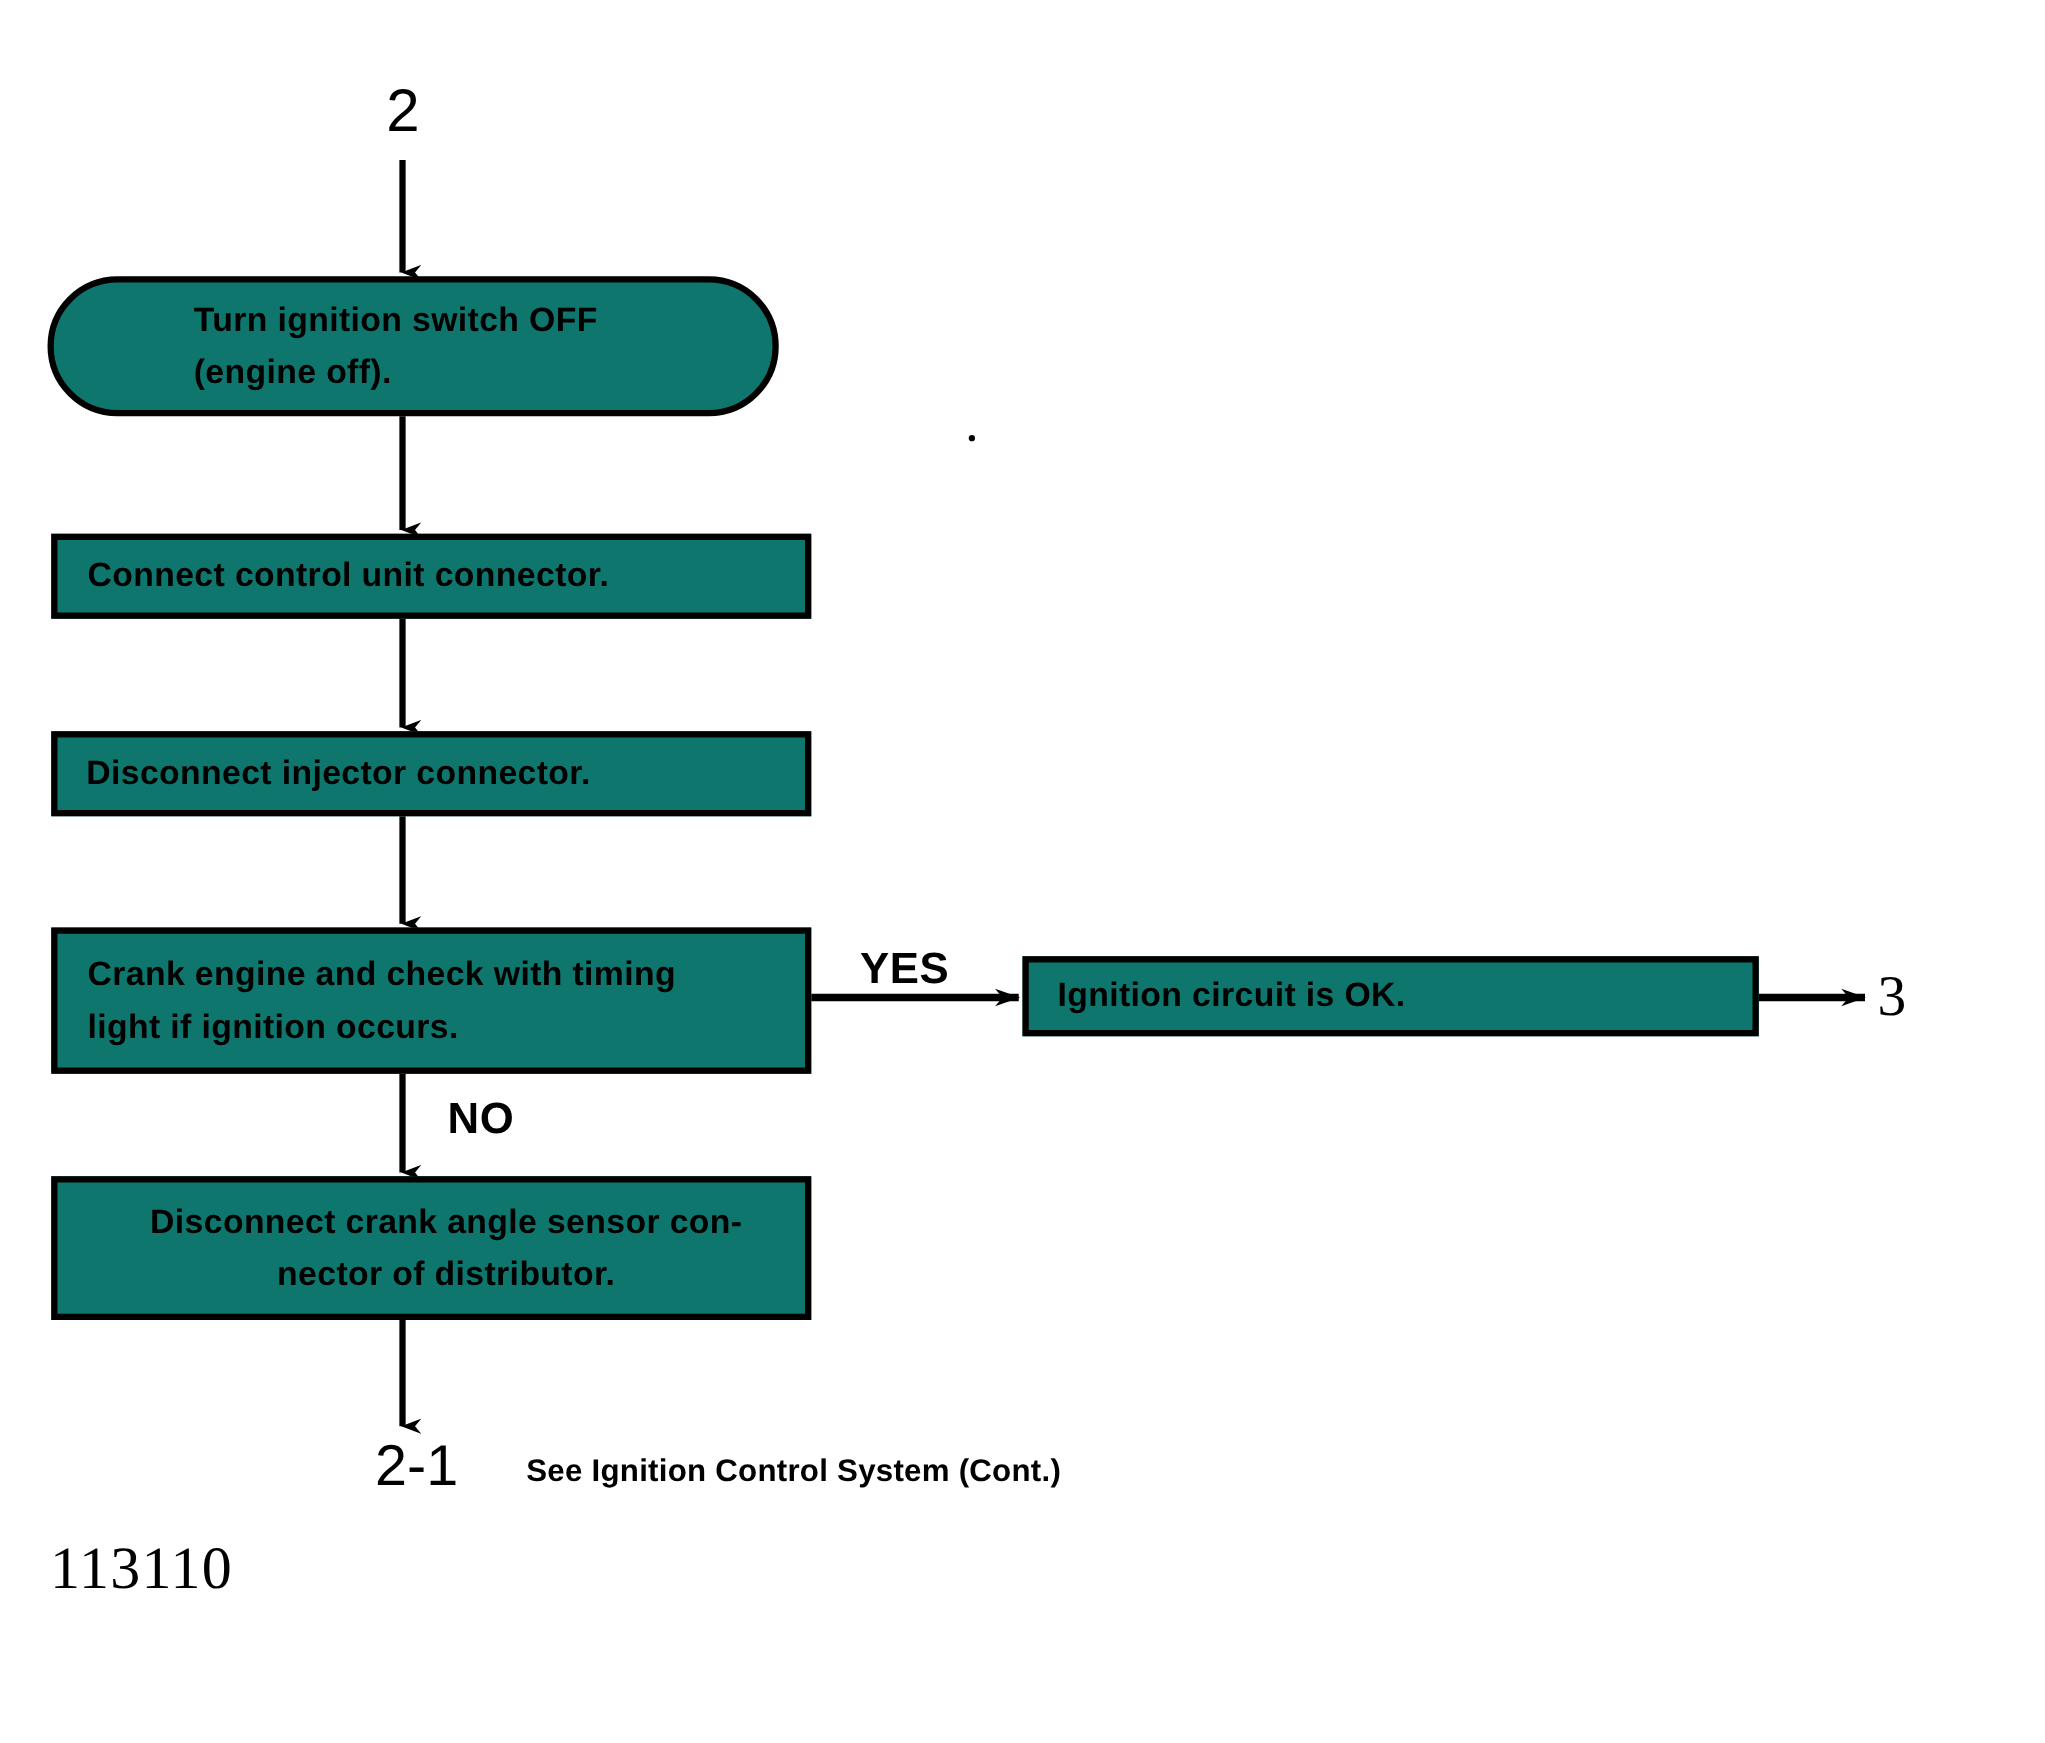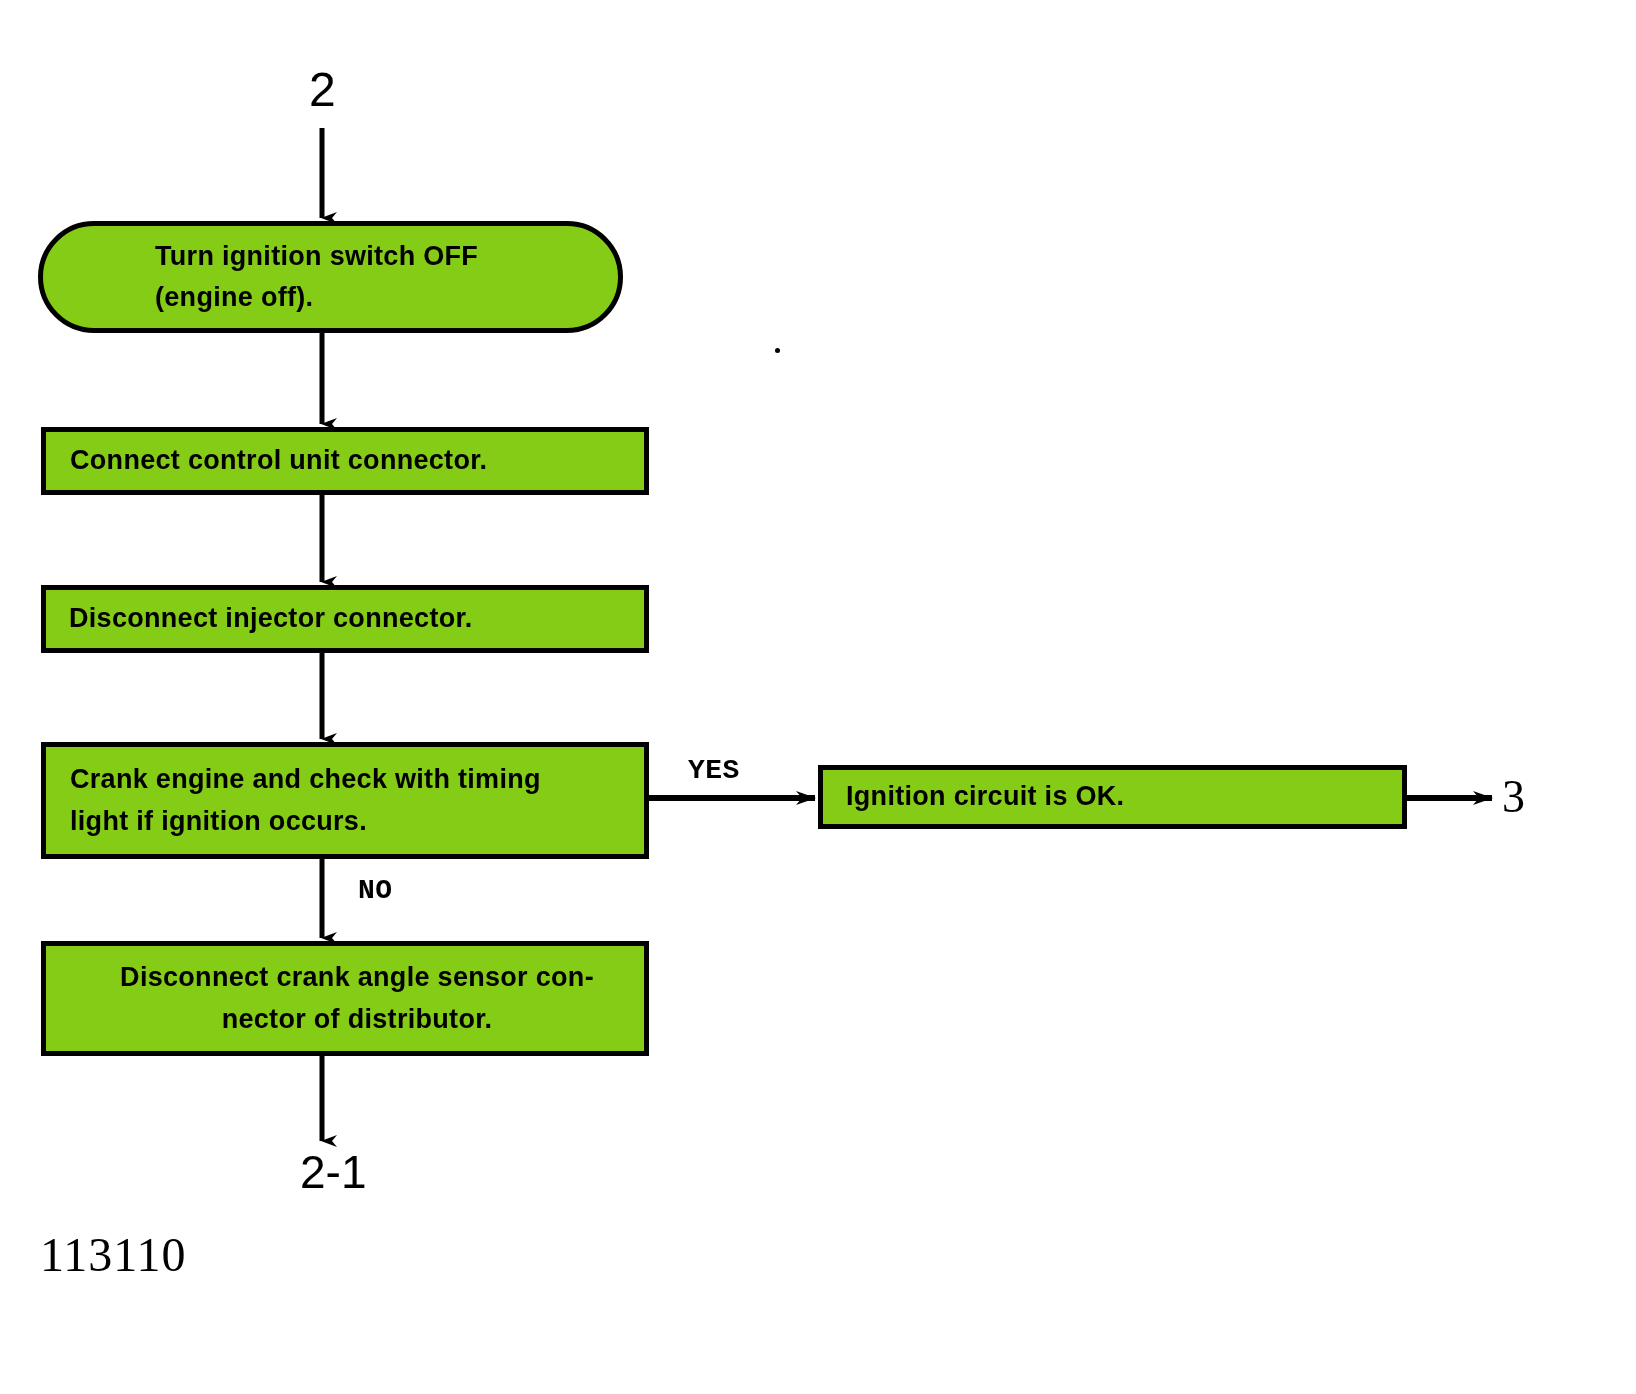--- a/index.html
+++ b/index.html
@@ -22,21 +22,21 @@
     position: absolute;
     left: 0;
     top: 0;
     width: 1636px;
     height: 1394px;
   }
   
   .node {
     position: absolute;
     box-sizing: border-box;
-    background: #84cc16;
+    background: #0f766e;
     border: 5px solid #000000;
     display: flex;
     flex-direction: column;
     justify-content: center;
   }
   .node.rounded {
     border-radius: 60px;
   }
   .node .line {
     font-family: "Liberation Sans", sans-serif;
@@ -73,23 +73,23 @@
     left: 818px; top: 765px;  width: 589px;  height: 64px;
     padding-left: 23px;
   }
   
   .label {
     position: absolute;
     white-space: pre;
     color: #000000;
   }
   .label.branch {
-    font-family: Liberation Mono, monospace;
+    font-family: Liberation Sans, sans-serif;
     font-weight: bold;
-    font-size: 28px;
+    font-size: 35px;
     letter-spacing: 0.5px;
   }
   .label.connector-num {
     font-family: "Liberation Sans", sans-serif;
     font-weight: normal;
     font-size: 48px;
   }
   .label.connector-num-serif {
     font-family: "Liberation Serif", serif;
     font-weight: normal;
@@ -184,18 +184,19 @@
   <div class="label connector-num" id="label-top-2">2</div>
 
   <div class="label branch" id="label-yes">YES</div>
 
   <div class="label branch" id="label-no">NO</div>
 
   <div class="label connector-num-serif" id="label-right-3">3</div>
 
   <div class="label connector-num" id="label-bottom-2-1">2-1</div>
 
+  <div class="label note" id="label-see-note">See Ignition Control System (Cont.)</div>
 
   <div class="label figure-id" id="label-figure-id">113110</div>
 
   <div class="dot" id="stray-dot-1"></div>
 
 </div>
 
 </body></html>

